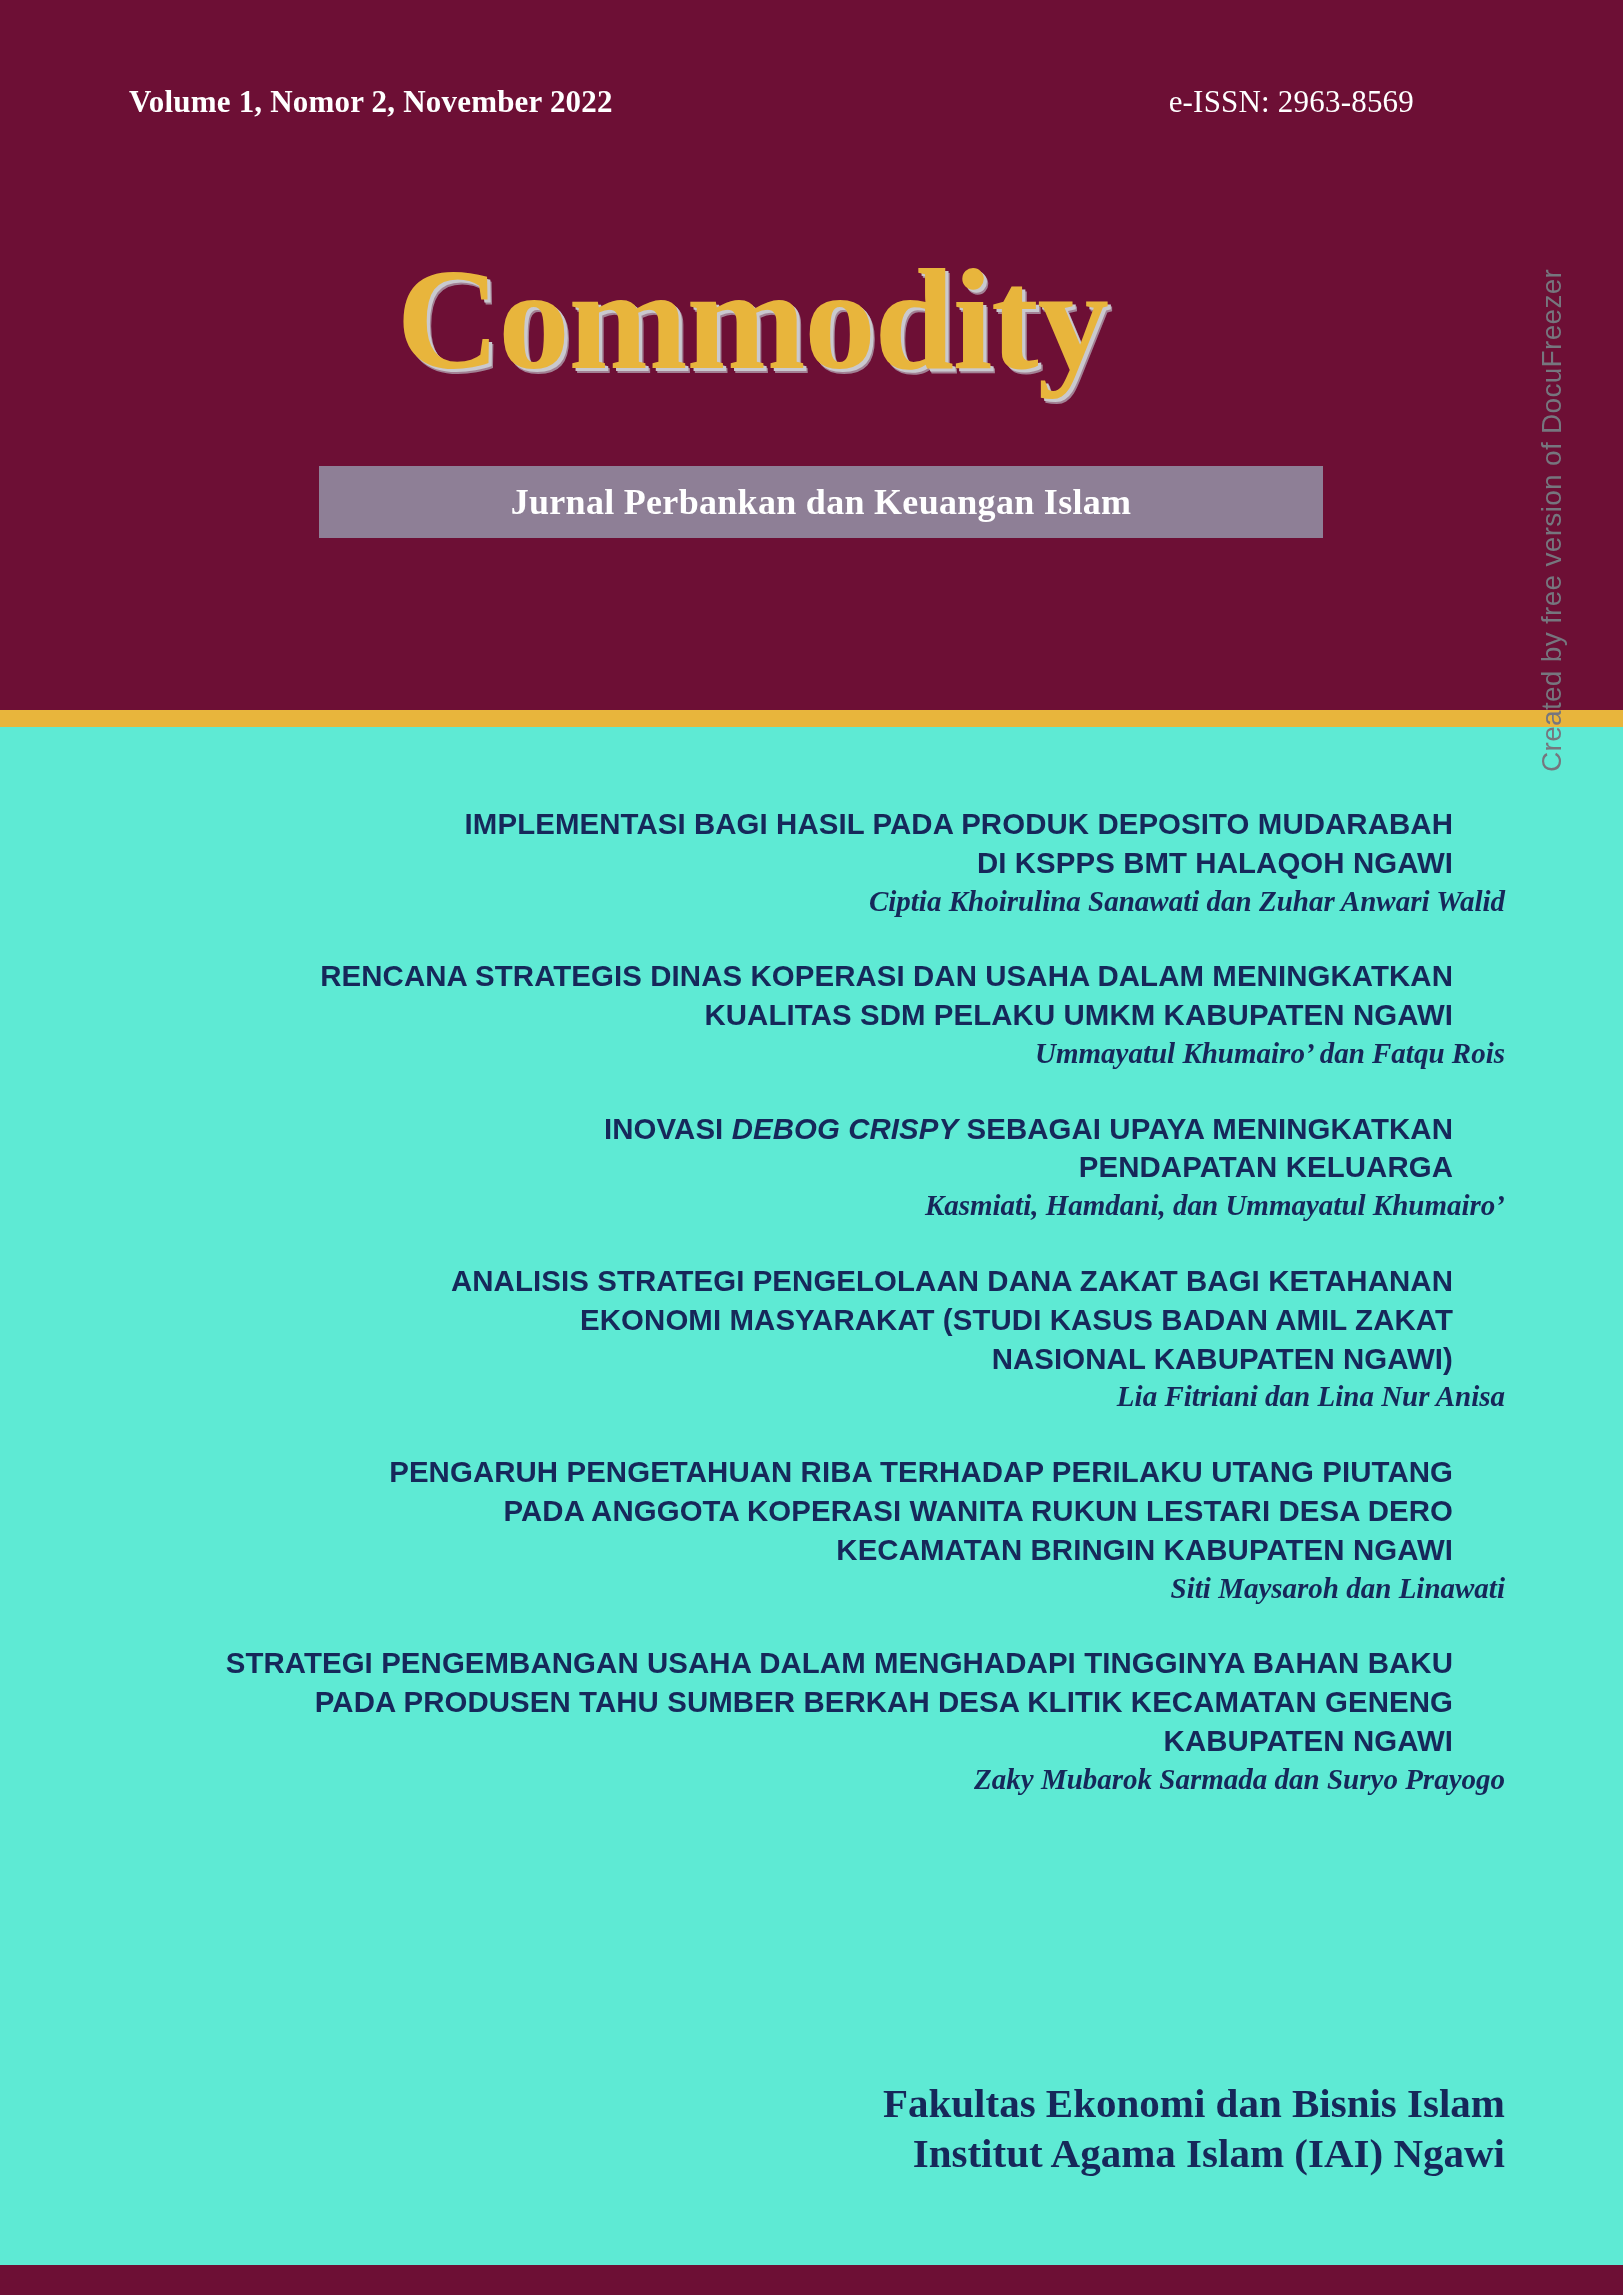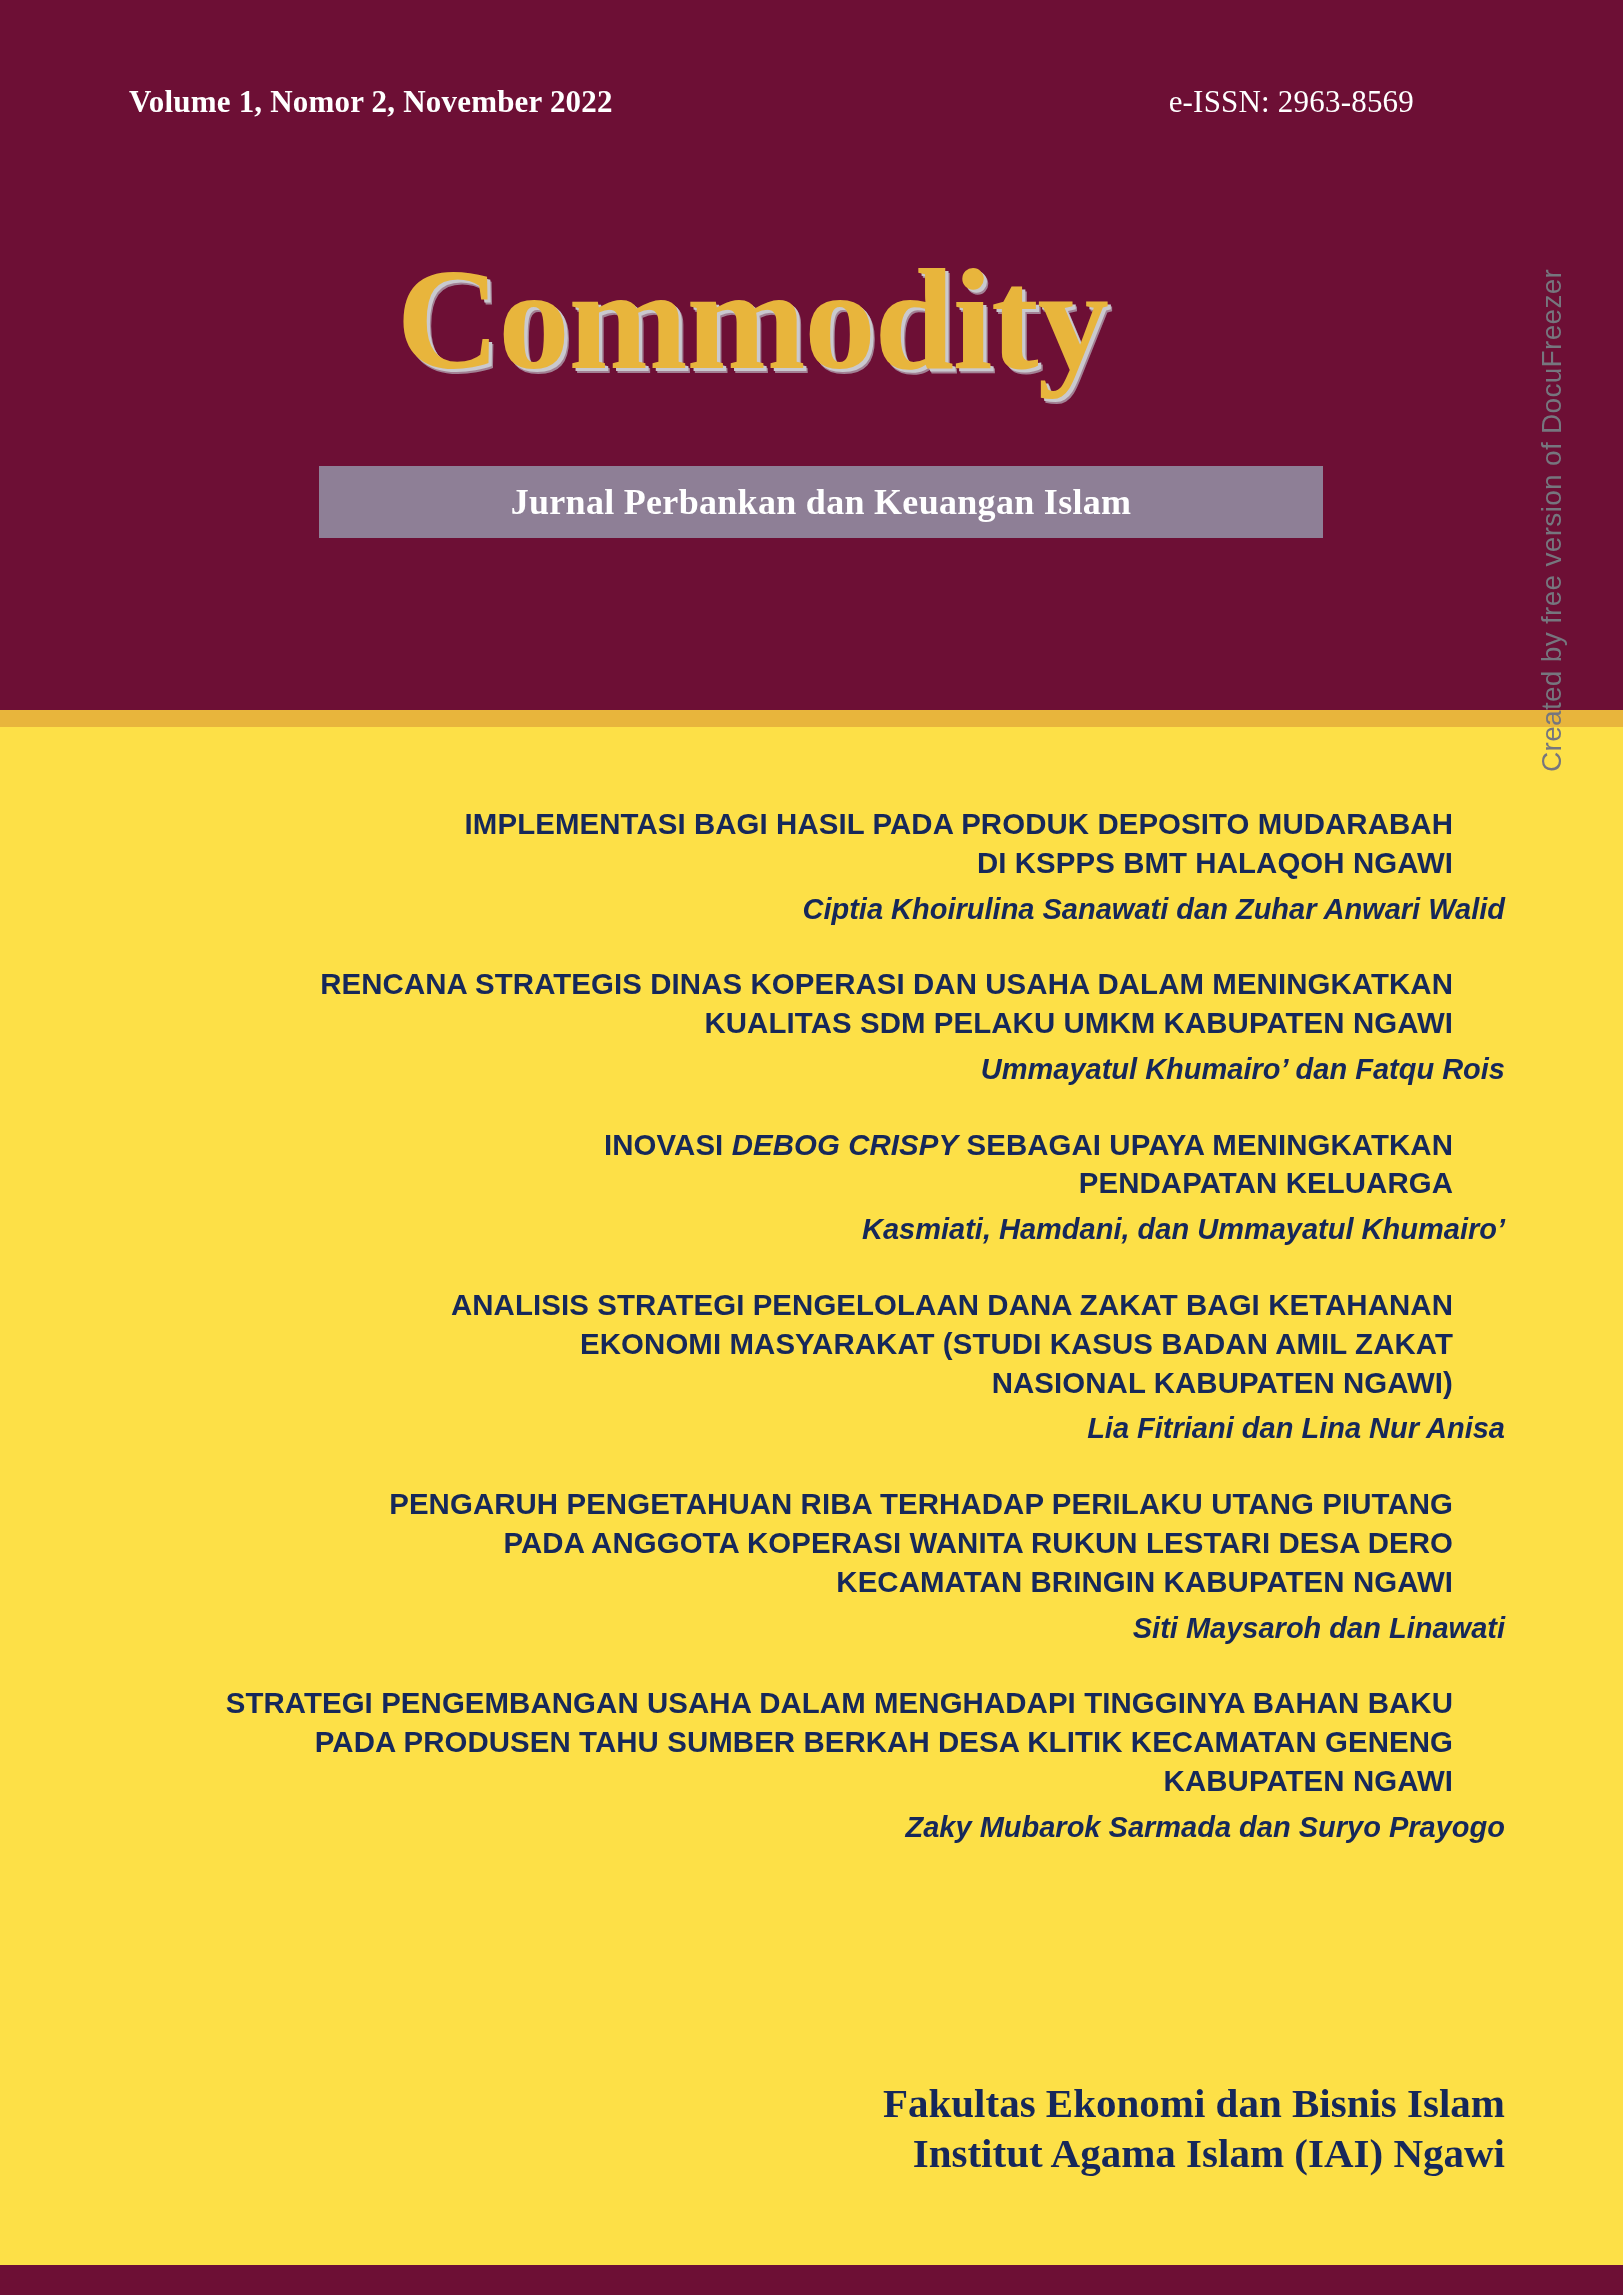--- a/index.html
+++ b/index.html
@@ -4,21 +4,21 @@
 <style>
   html, body {
     margin: 0;
     padding: 0;
     background: #ffffff;
   }
   .page {
     position: relative;
     width: 1623px;
     height: 2295px;
-    background: #fde047;
+    background: #5eead4;
     overflow: hidden;
     font-family: "Liberation Sans", sans-serif;
   }
 
   
   .header {
     position: absolute;
     left: 0;
     top: 0;
     width: 1623px;
@@ -134,27 +134,27 @@
     line-height: 1.32;
     color: #16285a;
     letter-spacing: 0.1px;
     margin: 0 auto;
     max-width: 1283px;
   }
   .article-title .ital {
     font-style: italic;
   }
   .article-authors {
-    font-family: Liberation Sans, sans-serif;
+    font-family: Liberation Serif, serif;
     font-style: italic;
     font-weight: bold;
     font-size: 29px;
     line-height: 1.3;
     color: #16285a;
-    margin-top: 8px;
+    margin-top: 0;
   }
 
   
   .publisher {
     position: absolute;
     left: 0;
     top: 2078px;
     width: 1505px;
     text-align: right;
     font-family: "Liberation Serif", serif;

